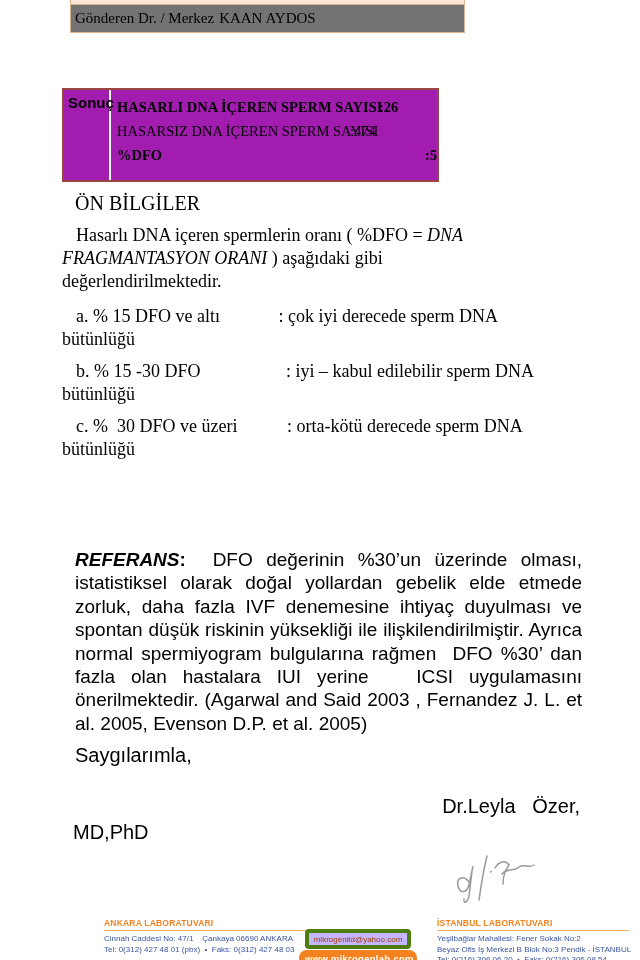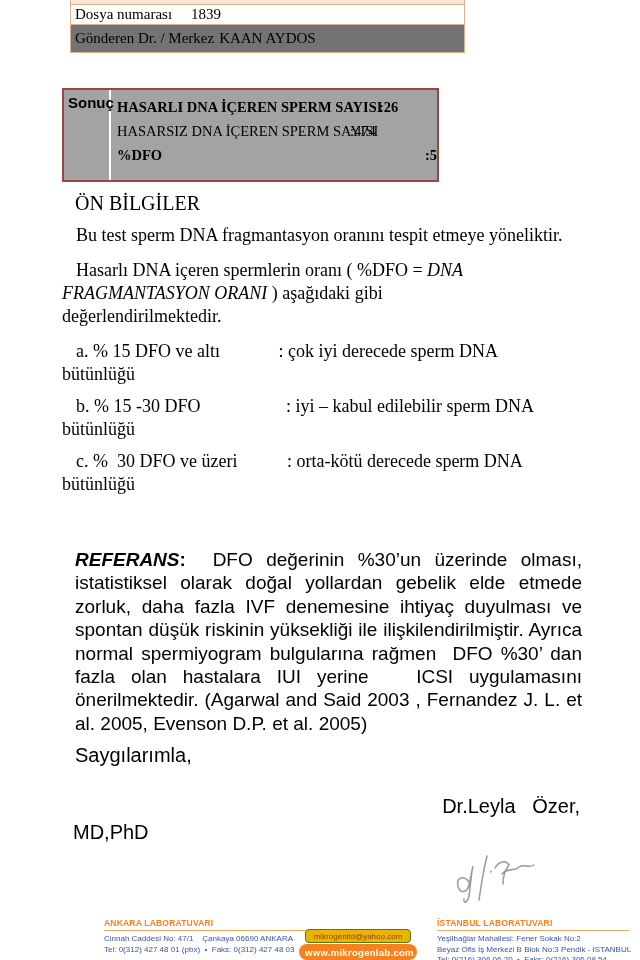--- a/index.html
+++ b/index.html
@@ -23,21 +23,21 @@
   }
   .header-row1 .lbl { width:116px; }
   .header-row2 {
     height:28px; background:#737373; display:flex; align-items:center; gap:5px;
     border-bottom:1px solid #ddb48e; padding-left:4px;
   }
 
   
   .result-table {
     position:absolute; left:62px; top:88px; width:377px;
-    border:2px solid #9c4444; display:flex; background:#a3a3a3;
+    border:2px solid #9c4444; display:flex; background:#a21caf;
   }
   .result-head {
     width:47px; border-right:2px solid #ffffff; padding:4px 0 0 4px;
     font-family:"Liberation Sans", sans-serif; font-weight:bold; font-size:15px;
   }
   .result-body { flex:1; padding:5px 0 13px 6px; }
   .sonuc-row { position:relative; height:24px; line-height:24px; font-size:14.5px; }
   .sonuc-row .val { position:absolute; top:0; }
   .sonuc-row:nth-child(1) { font-weight:bold; }
   .sonuc-row:nth-child(2) { font-weight:normal; }
@@ -83,41 +83,37 @@
   
   .footer-block { position:absolute; top:918px; font-family:"Liberation Sans", sans-serif; }
   .fb-ankara { left:85px; width:215px;margin-left:19px; }
   .fb-istanbul { left:437px; width:192px; }
   .lab-heading { color:#f4831f; font-weight:bold; font-size:8.5px; letter-spacing:.2px; }
   .lab-rule { border:none; border-top:1px solid #f4a75f; margin:2px 0 3px; }
   .lab-addr { color:#3a55a4; font-size:8px; line-height:10.5px; white-space:pre; }
 
   .fb-contact { left:299px; width:118px; top:929px; text-align:center; }
   .email-pill {
-    display:block; background:#eab308; border:1px solid #4d7c0f; border-radius:4px;
+    display:block; background:#c4b5fd; border:4px solid #4d7c0f; border-radius:4px;
     color:#9c3c00; font-size:8px; padding:2px 4px 1px; width:106px; margin:0 auto;
     text-decoration:none;
   }
   .www-pill {
     display:block; background:#f4831f; border-radius:9px; color:#ffffff;
     font-weight:bold; font-size:9.5px; padding:2.5px 6px 2px; width:118px; margin:1px auto 0;
     text-decoration:none; letter-spacing:.3px;
   }
 </style>
 </head>
 <body>
 
 <div class="page">
 
   <div class="header-table">
     <div class="header-sliver"></div>
-    <div class="header-row1">
-      <span class="lbl">Dosya numarası</span>
-      <span class="val">1839</span>
-    </div>
     <div class="header-row2">
       <span class="lbl">Gönderen Dr. / Merkez</span>
       <span class="val">KAAN AYDOS</span>
     </div>
   </div>
 
   <div class="result-table">
     <div class="result-head">Sonuç</div>
     <div class="result-body">
       <div class="sonuc-row">
@@ -130,21 +126,20 @@
       </div>
       <div class="sonuc-row">
         <span>%DFO</span>
         <span class="val">:5</span>
       </div>
     </div>
   </div>
 
   <div class="info">
     <h1>ÖN BİLGİLER</h1>
-    <p>Bu test sperm DNA fragmantasyon oranını tespit etmeye yöneliktir.</p>
     <p class="p2"><span>Hasarlı DNA içeren spermlerin oranı ( %DFO = </span><i>DNA FRAGMANTASYON ORANI</i><span> ) aşağıdaki gibi değerlendirilmektedir.</span></p>
 
     <div class="dfo-item">
       <div class="l1">a. % 15 DFO ve altı             : çok iyi derecede sperm DNA</div>
       <div class="l2">bütünlüğü</div>
     </div>
     <div class="dfo-item">
       <div class="l1">b. % 15 -30 DFO                   : iyi – kabul edilebilir sperm DNA</div>
       <div class="l2">bütünlüğü</div>
     </div>

